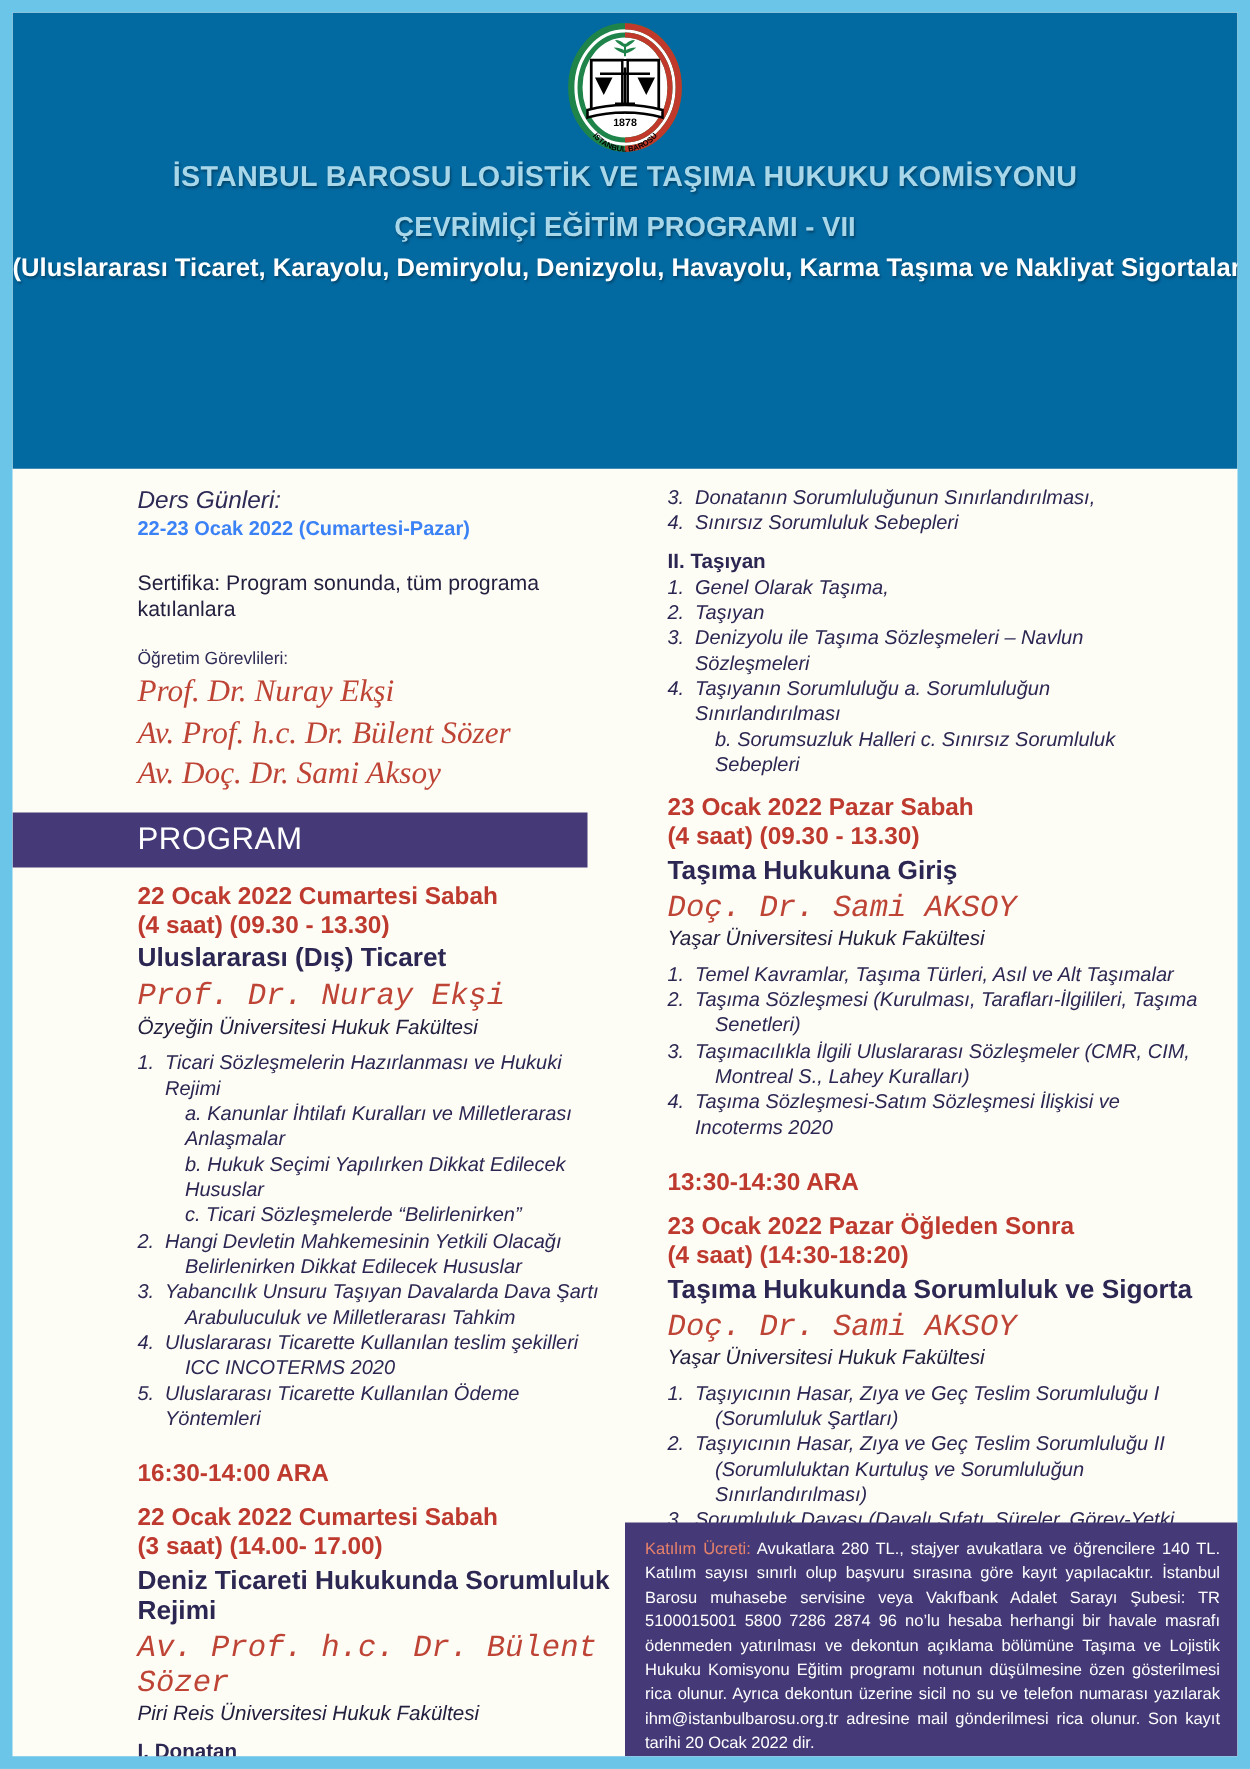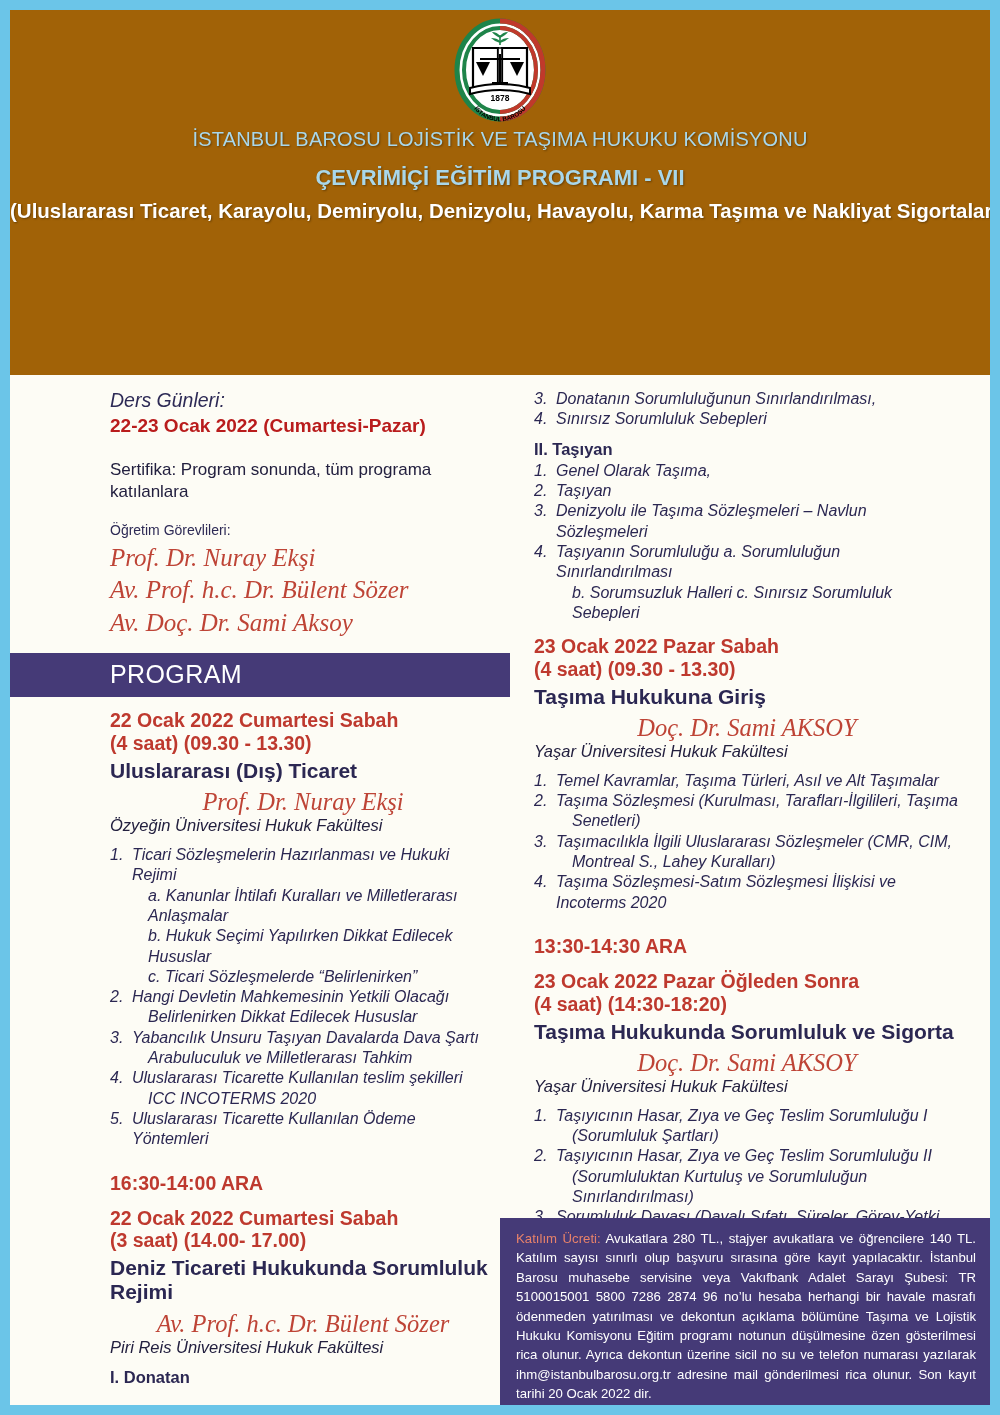--- a/index.html
+++ b/index.html
@@ -16,29 +16,29 @@
     width:980px; height:1395px;
     background:#FDFCF5;
     overflow:hidden;
   }
 
   
   .header {
     position:relative;
     width:980px;
     height:365px;
-    background:#a16207;
+    background:#0369a1;
     text-align:center;
     padding-top:8px;
   }
   .logo-wrap { width:100px; height:104px; margin:0 auto 6px; position:relative; }
   .org-line {
     color:#A9D7EA;
-    font-weight:normal;
-    font-size:20px;
+    font-weight:bold;
+    font-size:23px;
     letter-spacing:0.2px;
     white-space:nowrap;
     text-shadow:1px 1px 2px rgba(0,0,0,0.35);
   }
   .title-1, .title-2 {
     color:#FFFFFF;
     font-weight:bold;
     white-space:nowrap;
     text-shadow:2px 2px 3px rgba(0,0,0,0.40);
   }
@@ -70,23 +70,23 @@
 
   
   .lbl-italic {
     font-family:"Liberation Sans", sans-serif;
     font-style:italic;
     font-size:19.5px;
     color:#2D2A55;
     margin-bottom:3px;
   }
   .date-red {
-    color:#b91c1c;
-    font-weight:bold;
-    font-size:19px;
+    color:#3b82f6;
+    font-weight:bold;
+    font-size:16px;
     line-height:1.17;
   }
   .note {
     font-size:17px;
     color:#23203F;
     line-height:1.28;
     margin-top:22px;
   }
   .sect-lbl {
     font-family:"Liberation Sans", sans-serif;
@@ -102,46 +102,45 @@
     color:#BE4436;
     line-height:1.30;
   }
 
   .program-bar {
     background:#453A77;
     color:#FFFFFF;
     font-size:25px;
     padding:7px 0 8px 100px;
     margin-top:14px;
-    width:500px;
+    width:460px;
     letter-spacing:0.4px;
   }
 
   .sess-date {
     color:#BE392E;
     font-weight:bold;
     font-size:19.5px;
     line-height:1.17;
     margin-top:12px;
   }
   .sess-title {
     color:#2B2752;
     font-weight:bold;
     font-size:21px;
     margin-top:4px;
     line-height:1.15;
   }
   .sess-teacher {
-    font-family:Liberation Serif, serif;
+    font-family:Liberation Mono, monospace;
     font-style:italic;
     font-size:24.5px;
     color:#BE4436;
     margin-top:5px;
     line-height:1.15;
-    text-align:center;
   }
   .sess-uni {
     font-style:italic;
     font-size:16.5px;
     color:#23203F;
     margin-top:0px;
     line-height:1.2;
   }
 
   ol.topics {

